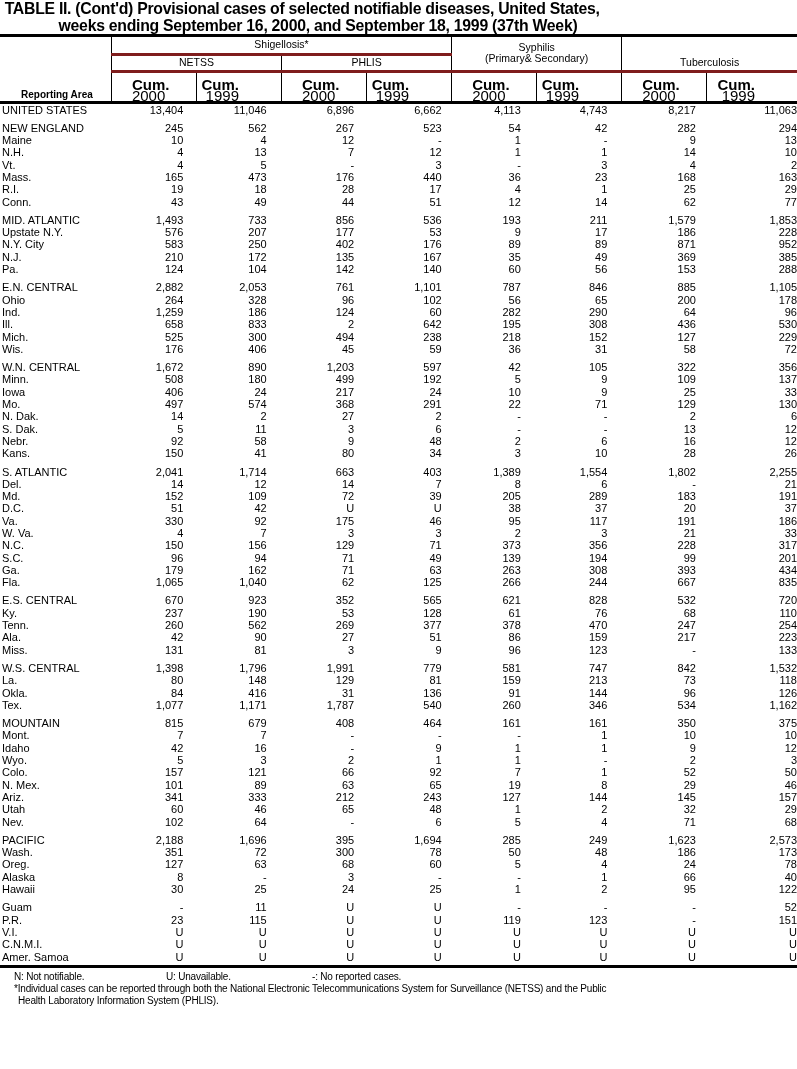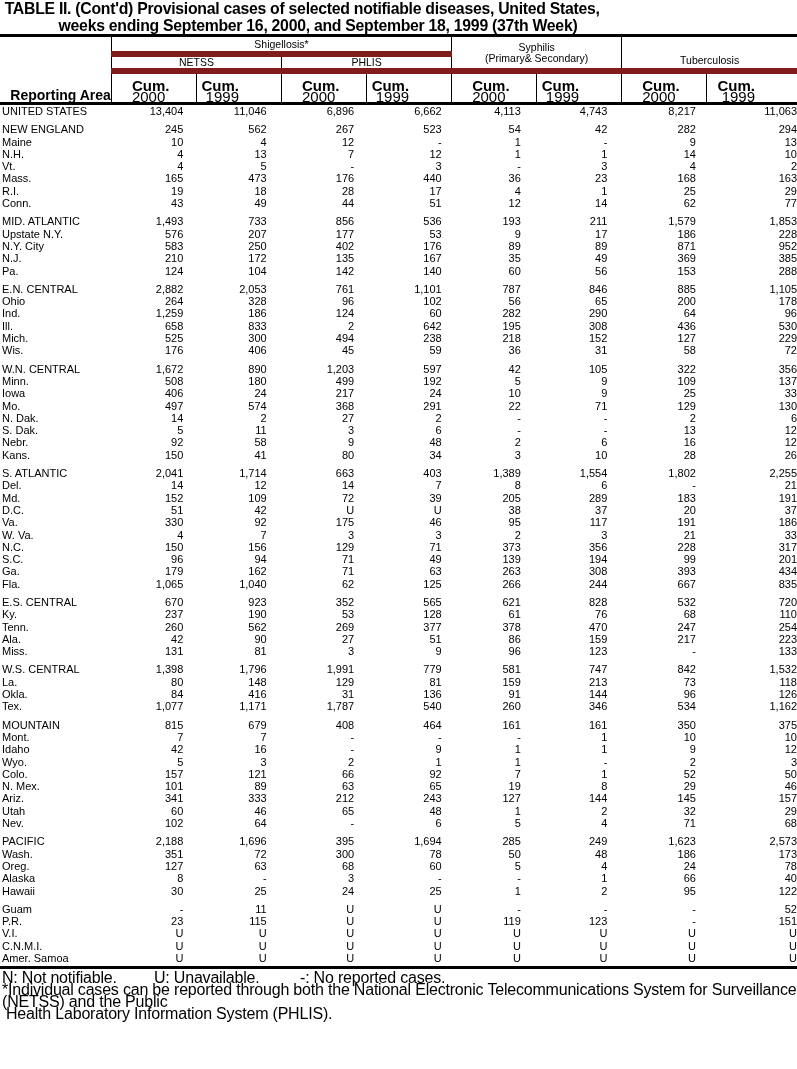--- a/index.html
+++ b/index.html
@@ -4,32 +4,32 @@
 <style>
   html, body { margin: 0; padding: 0; background: #ffffff; }
   body { width: 797px; height: 1069px; overflow: hidden; font-family: "Liberation Sans", sans-serif; color: #000; }
   .title { font-family: "Liberation Sans", sans-serif; font-weight: bold; font-size: 17px; line-height: 17px; letter-spacing: -0.3px; transform: scaleX(0.93); transform-origin: left top; white-space: nowrap; }
   .title .l1 { padding-left: 5px; }
   .title .l2 { padding-left: 63px; }
   .thick { height: 3px; background: #000; }
   table { border-collapse: collapse; width: 797px; table-layout: fixed; }
   .hdr td { font-size: 10.5px; text-align: center; padding: 0; line-height: 11px; }
   .hdr .b-left { border-left: 1px solid #000; }
-  .hdr .b-bottom { border-bottom: 6px solid #7f1d1d; margin-top: 7px; }
-  .hdr .ra { text-align: right; vertical-align: bottom; font-weight: bold; font-size: 14px; padding-left: 3px; padding-bottom: 1px; }
+  .hdr .b-bottom { border-bottom: 3px solid #7f1d1d; margin-top: 7px; }
+  .hdr .ra { text-align: center; vertical-align: bottom; font-weight: bold; font-size: 10px; padding-left: 3px; padding-bottom: 1px; }
   .hdr .cum { vertical-align: bottom; height: 28px; font-weight: bold; font-size: 15px; }
   .hdr .cum span { display: block; }
   .hdr .cum .yr { font-weight: normal; }
   .hdr .cum.left span { text-align: left; padding-left: 20px; }
   .hdr .cum.right span { text-align: right; padding-right: 42px; }
   .body td { font-size: 11px; line-height: 12.3px; padding: 0; white-space: nowrap; }
   .body td.area { padding-left: 2px; }
   .body td.num { text-align: right; }
   .body tr.gap td { padding-top: 6px; }
-  .foot { font-size: 16px; line-height: 12px; padding-left: 2px; margin-top: 3px; letter-spacing: -0.2px; }
+  .foot { font-size: 10px; line-height: 12px; padding-left: 14px; margin-top: 3px; letter-spacing: -0.2px; }
   .foot .legend span { display: inline-block; }
 </style>
 </head>
 <body>
 
 <div class="title">
   <div class="l1">TABLE II. (Cont'd) Provisional cases of selected notifiable diseases, United States,</div>
   <div class="l2">weeks ending September 16, 2000, and September 18, 1999 (37th Week)</div>
 </div>
 <div class="thick"></div>

